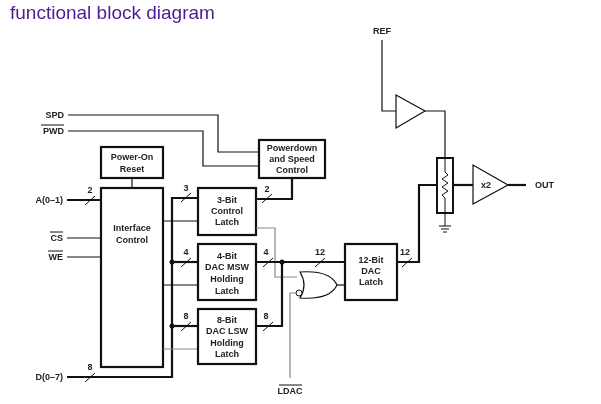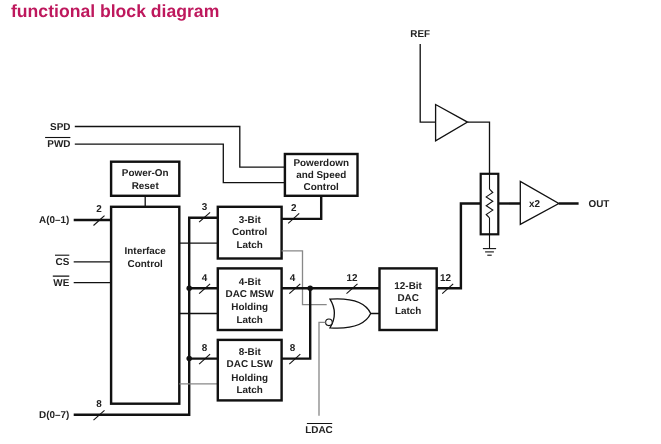--- a/index.html
+++ b/index.html
@@ -1,18 +1,18 @@
 <!DOCTYPE html>
 <html><head>
 <meta charset="utf-8">
 <style>
   html, body { margin: 0; padding: 0; background: #ffffff; }
   body { width: 601px; height: 404px; position: relative; overflow: hidden;
          font-family: "Liberation Sans", sans-serif; }
-  #title { position: absolute; left: 10px; top: 2px; font-size: 16px; font-weight: bold; color: #be185d; }
+  #title { position: absolute; left: 10px; top: 2px; font-size: 19px; font-weight: normal; color: #4c1d95; }
   svg { position: absolute; left: 0; top: 0; }
   .blk { fill: #fff; stroke: #111; stroke-width: 2.2; }
   .w { stroke: #111; stroke-width: 1.2; fill: none; }
   .wb { stroke: #111; stroke-width: 2.2; fill: none; }
   .wg { stroke: #888; stroke-width: 1.2; fill: none; }
   .t { font-family: "Liberation Sans", sans-serif; font-size: 9px; font-weight: bold; fill: #222; }
   .lbl { font-family: "Liberation Sans", sans-serif; font-size: 9px; font-weight: bold; fill: #222; }
   .sl { stroke: #111; stroke-width: 1; }
   .dot { fill: #111; }
 </style>

